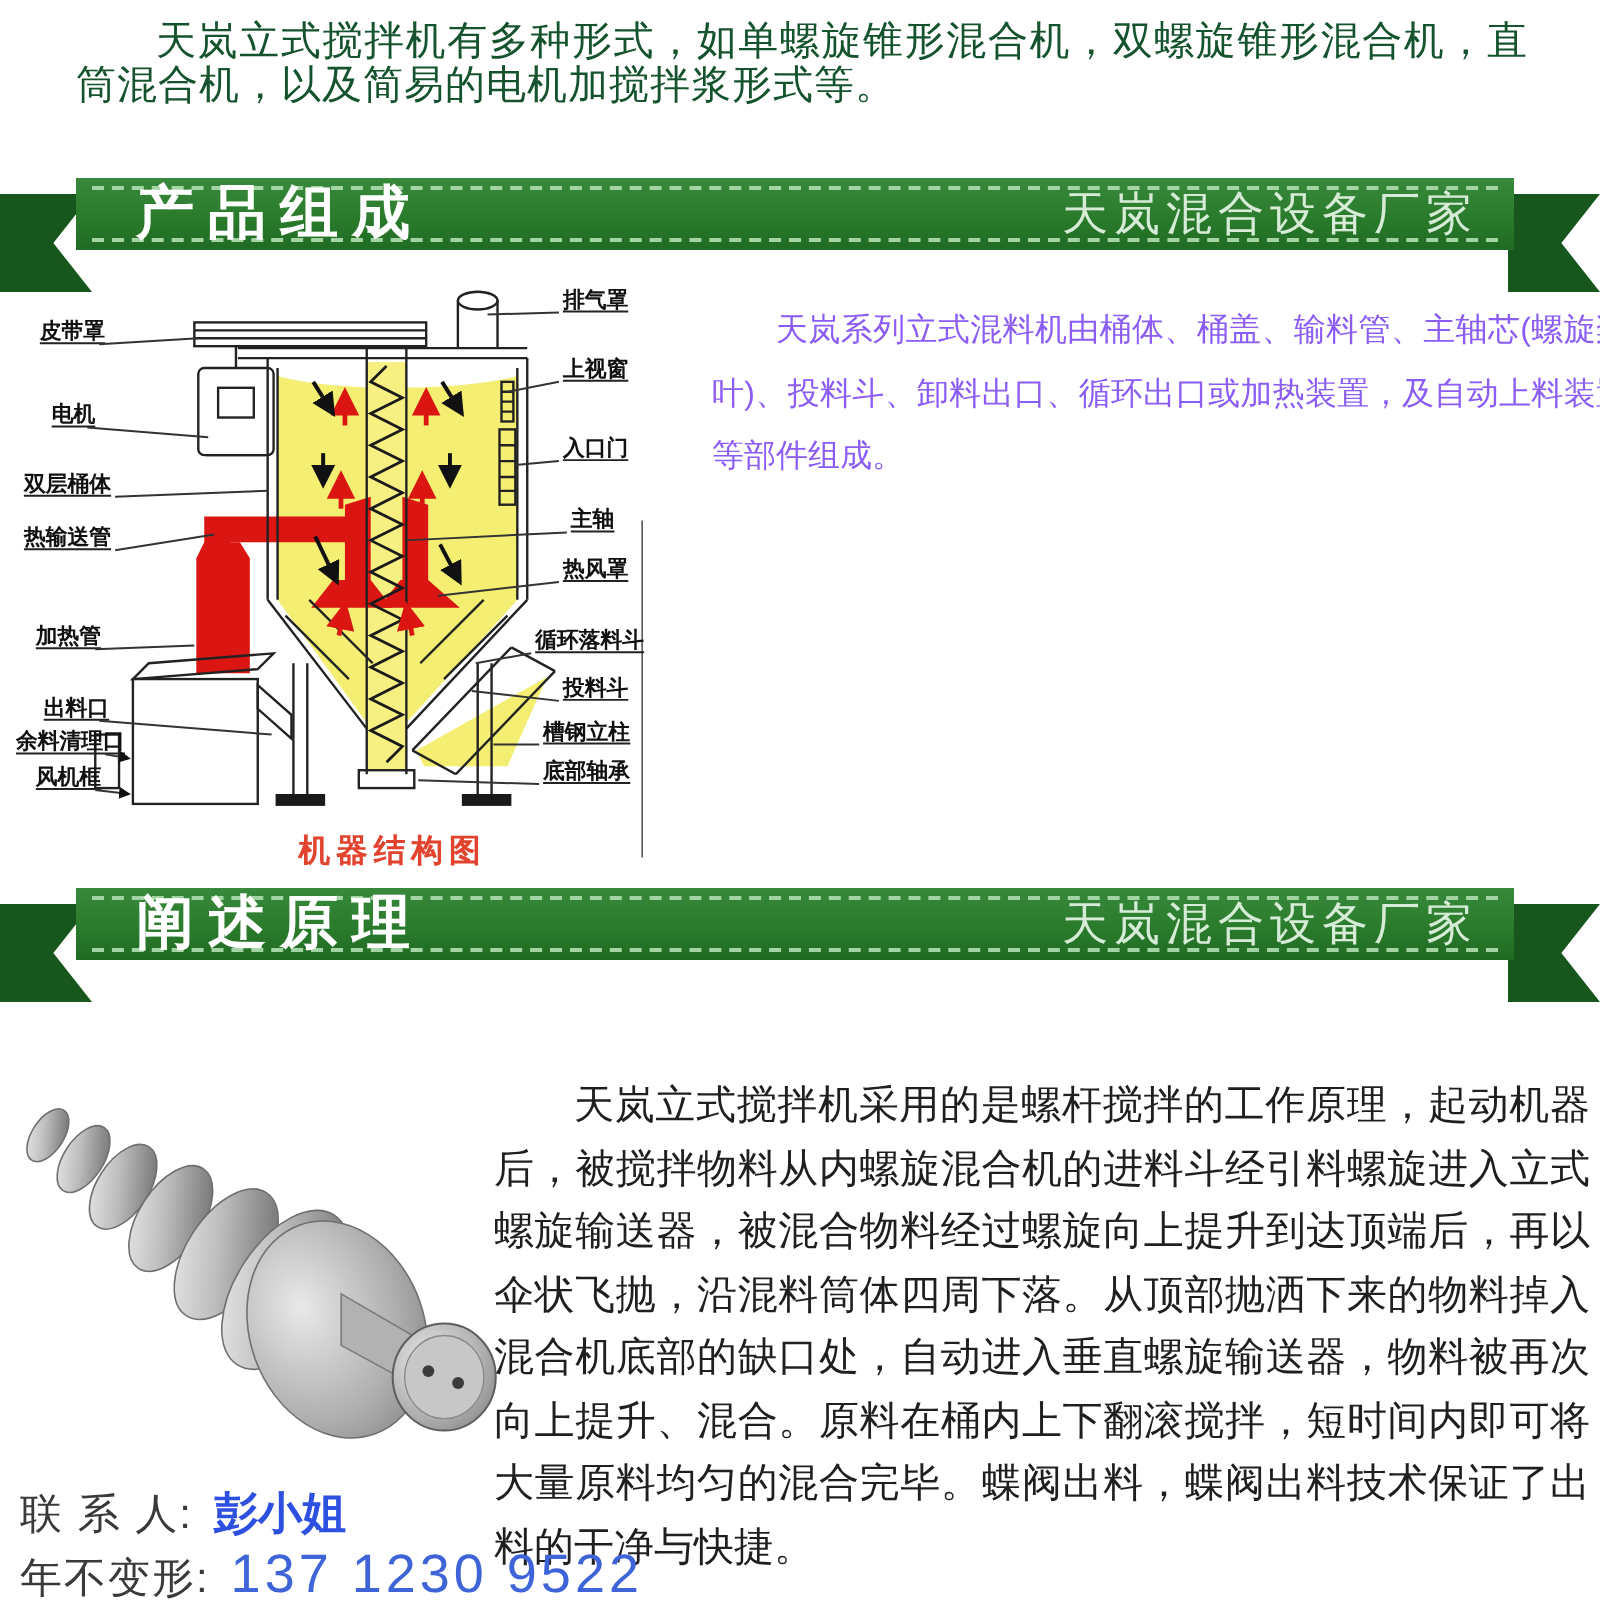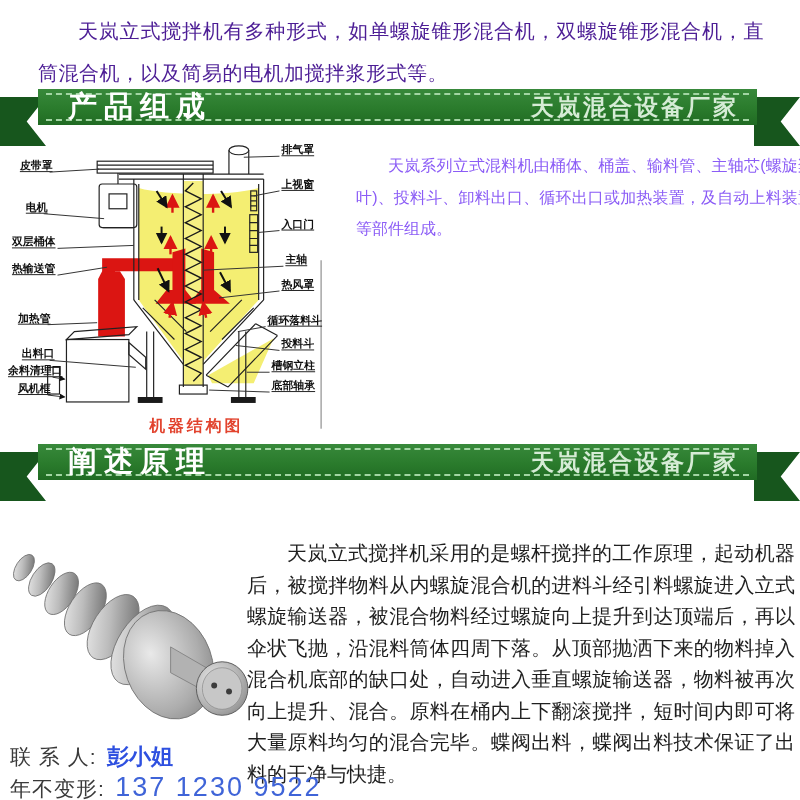--- a/index.html
+++ b/index.html
@@ -1,40 +1,40 @@
 <!DOCTYPE html>
 <html><head>
 <meta charset="utf-8">
 <style>
   html,body{margin:0;padding:0;background:#fff;}
   body{width:800px;height:800px;font-family:"Liberation Sans",sans-serif;color:#222;}
   .page{position:relative;width:800px;height:800px;background:#fff;overflow:hidden;}
 
   
   .intro{position:absolute;top:10px;left:38px;width:726px;margin:0;
-         font-size:20px;line-height:42px;color:#4c1d95;text-indent:2em;
+         font-size:20px;line-height:22px;color:#14532d;text-indent:2em;
          text-align:justify;letter-spacing:.5px;}
 
   
   .banner{position:absolute;left:0;width:800px;height:62px;}
   #banner1{top:86px;}
   #banner2{top:441px;}
   .tail{position:absolute;top:11px;width:46px;height:49px;background:#17561d;
         clip-path:polygon(0 0,100% 0,58% 50%,100% 100%,0 100%);}
   .tail.left{left:0;}
   .tail.right{left:754px;}
   .band{position:absolute;left:38px;top:3px;width:719px;height:36px;
         background:linear-gradient(180deg,#38893b 0%,#2a7b2c 55%,#206b23 100%);}
   .band::before{content:"";position:absolute;left:8px;right:8px;top:4px;bottom:4px;
         border-top:2px dashed #a2d5a3;border-bottom:2px dashed #a2d5a3;}
   .band-title{position:absolute;left:30px;top:50%;transform:translateY(-50%);
         font-family:"Liberation Serif",serif;font-weight:bold;font-size:29px;
         color:#ffffff;letter-spacing:7px;z-index:2;}
   .band-company{position:absolute;right:18px;top:50%;transform:translateY(-50%);
-        font-size:23px;color:#d6ecd6;letter-spacing:3px;z-index:2;font-weight:bold;}
+        font-size:23px;color:#d6ecd6;letter-spacing:3px;z-index:2;}
 
   
   #diagram{position:absolute;left:8px;top:140px;width:322px;height:300px;}
   .dlabel{font-size:11px;font-weight:bold;fill:#111;}
   .dunder{stroke:#222;stroke-width:1;}
   .dleader{stroke:#333;stroke-width:1;}
   .dcaption{font-size:16px;font-weight:bold;fill:#e2432e;letter-spacing:3px;}
 
   
   #comp-text{position:absolute;left:356px;top:150px;width:458px;

